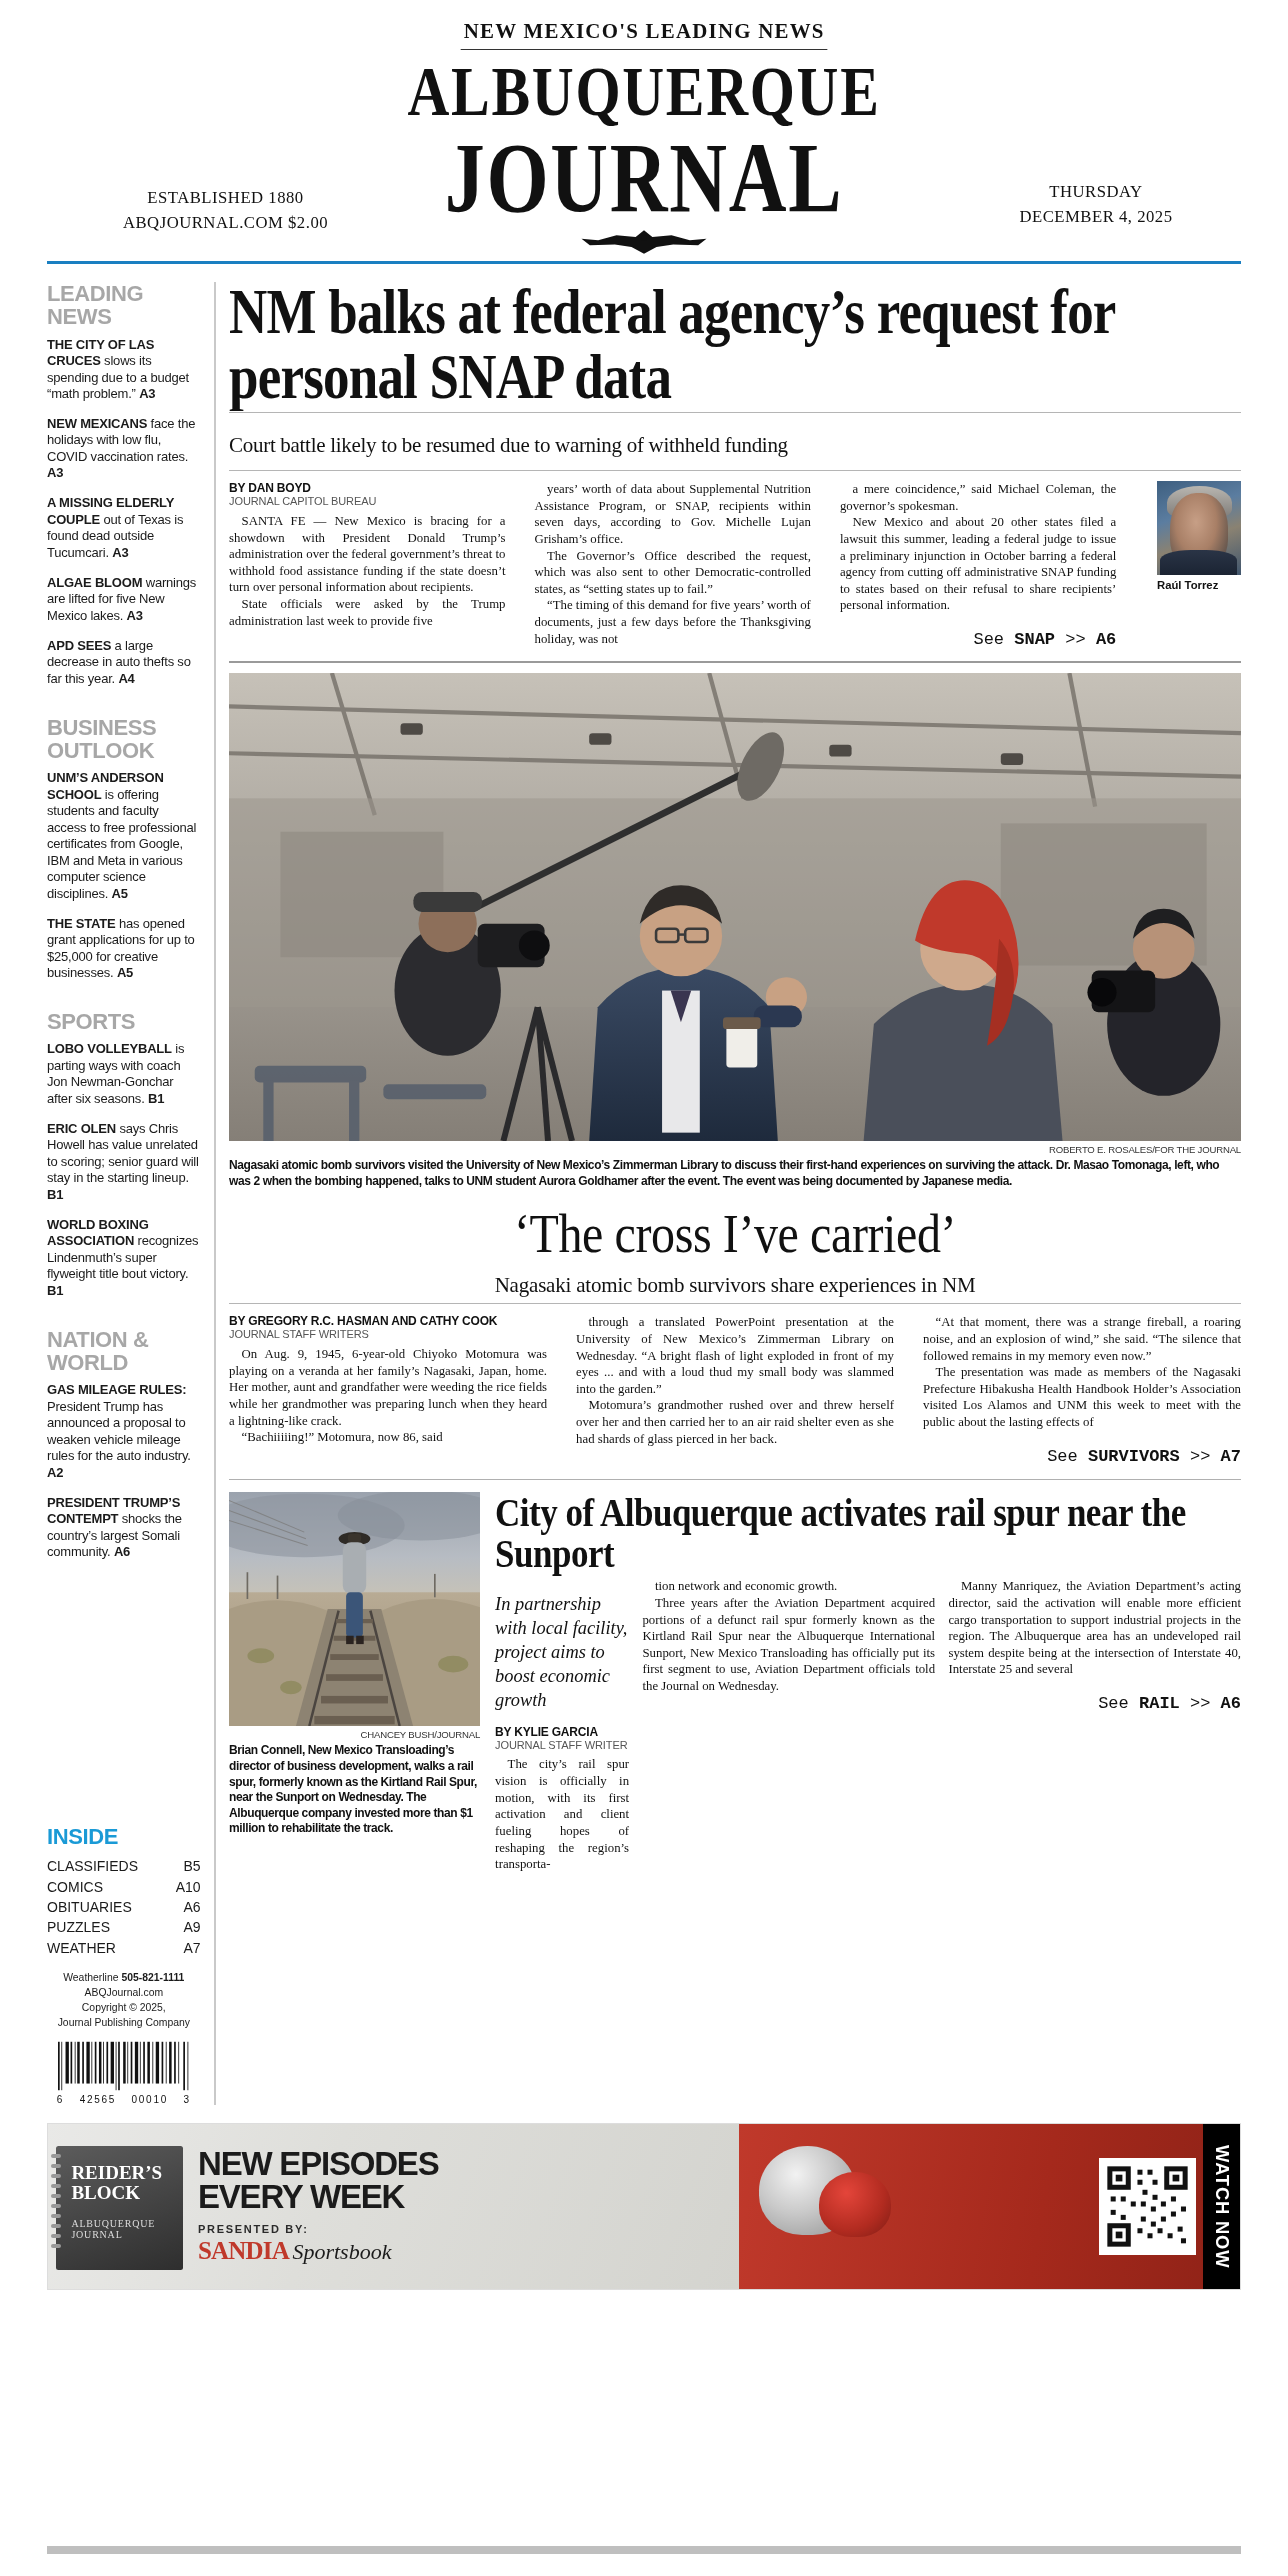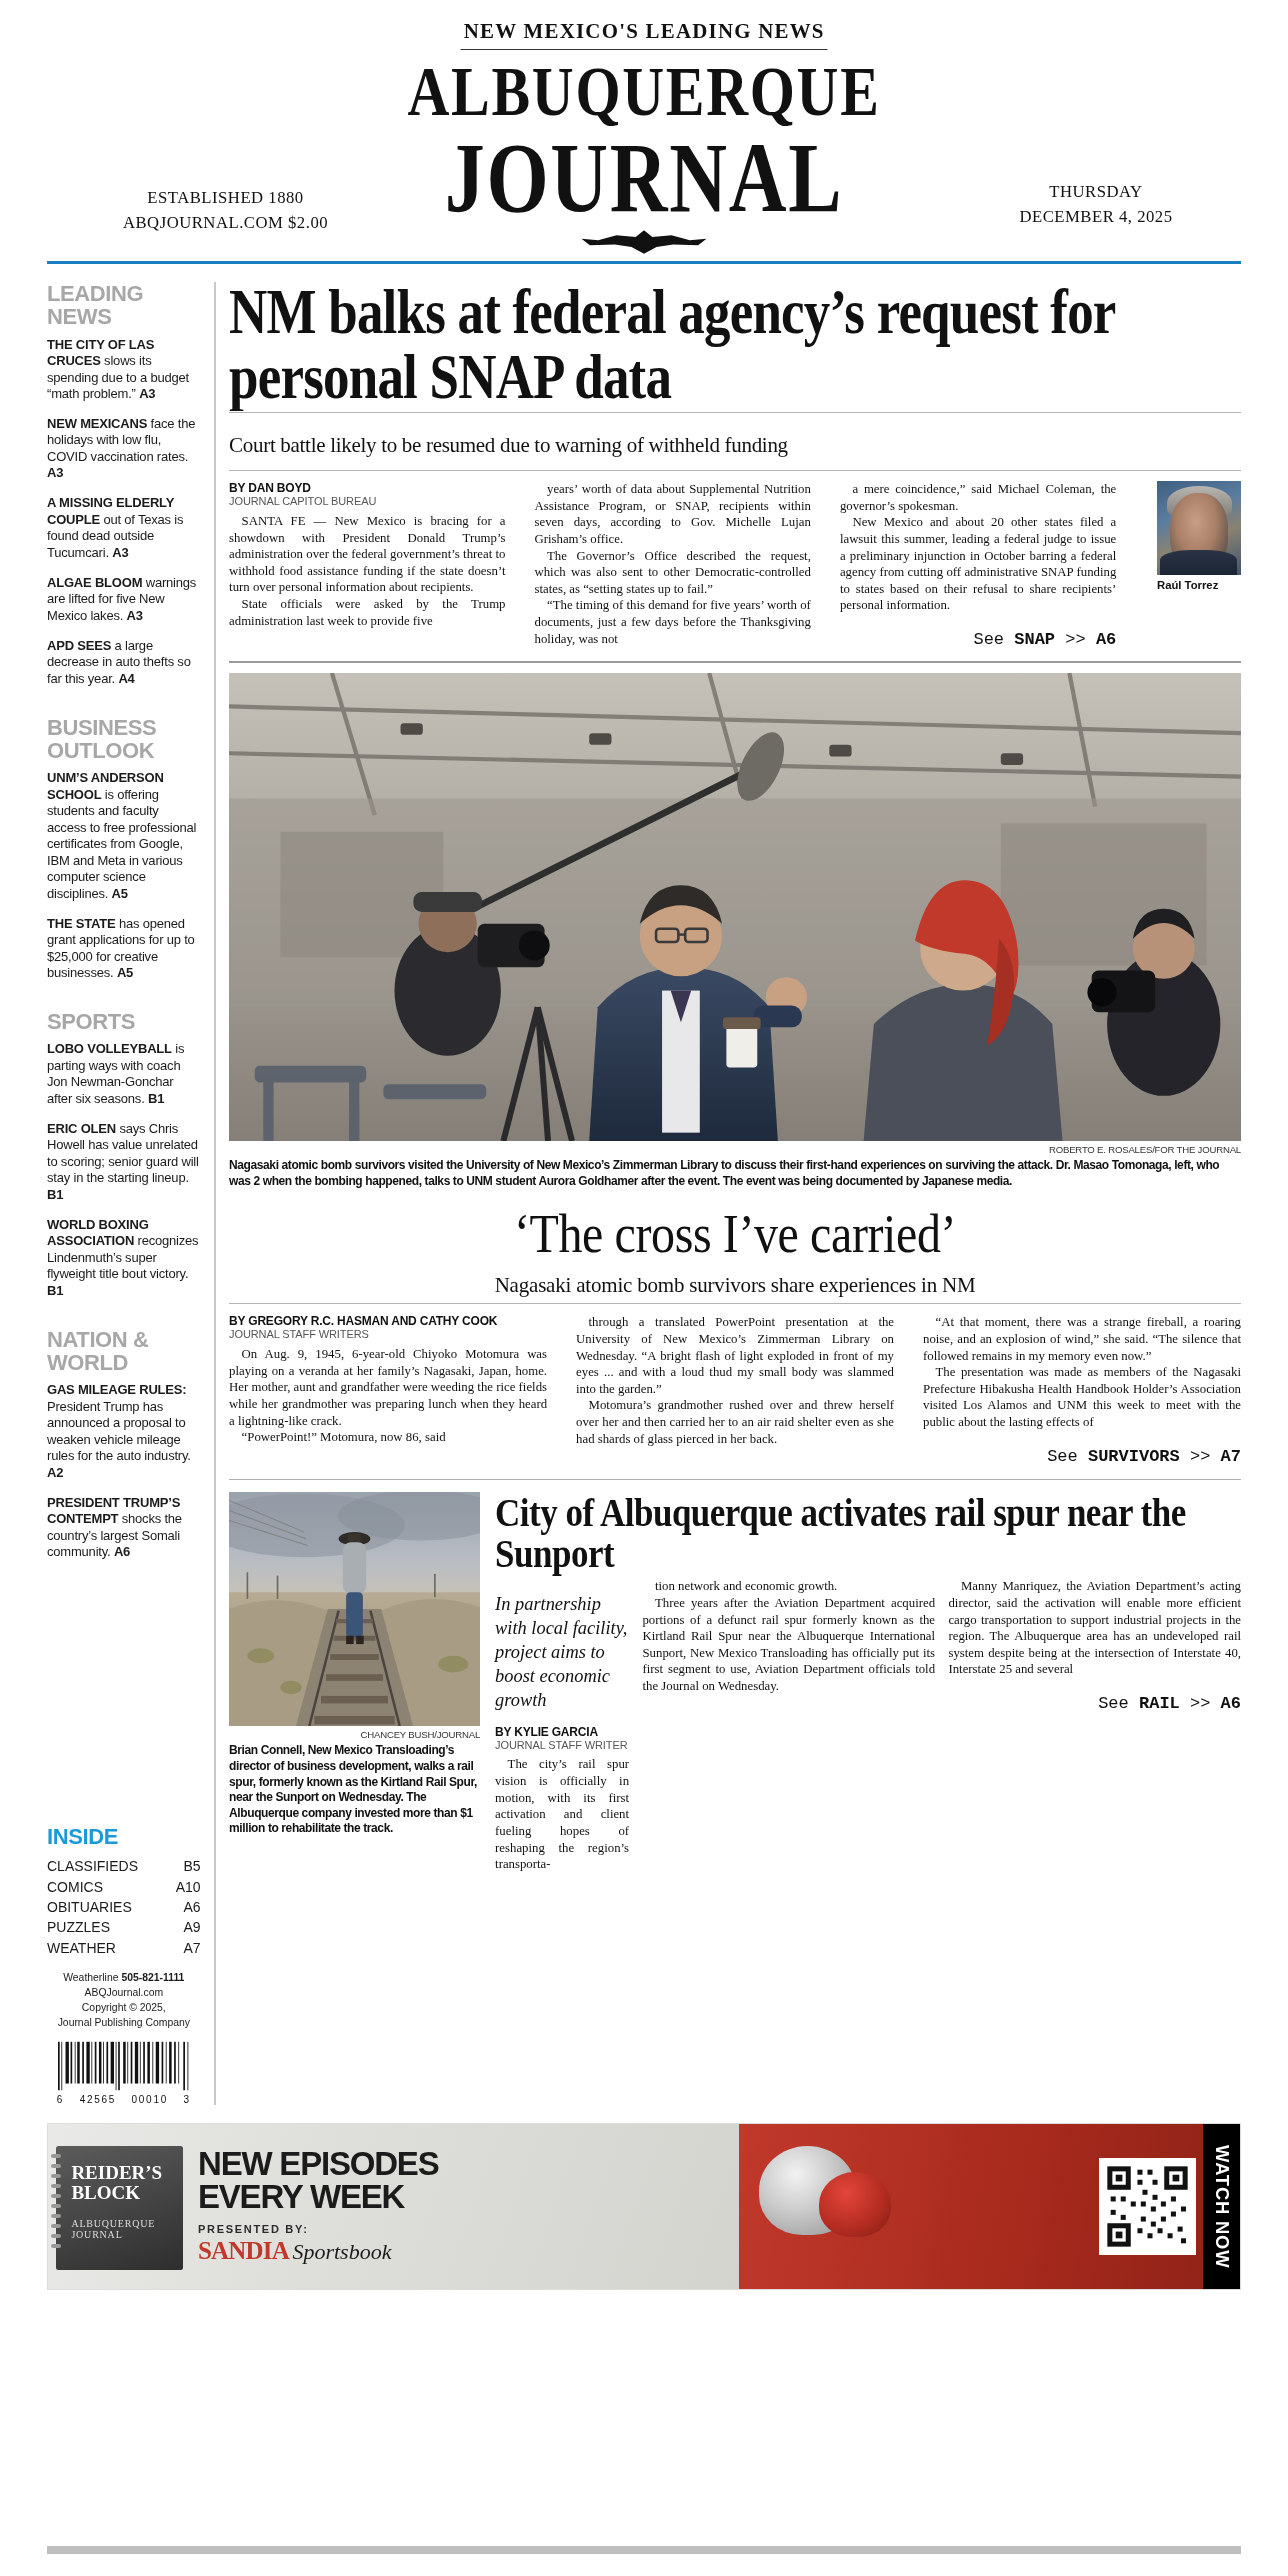--- a/index.html
+++ b/index.html
@@ -573,21 +573,21 @@
         <div>
           <div class="feat-hed">‘The cross I’ve carried’</div>
           <div class="feat-deck">Nagasaki atomic bomb survivors share experiences in NM</div>
           <div class="rule-thin"></div>
 
           <div class="lead-grid">
             <div class="c story-col">
               <div class="byline">BY GREGORY R.C. HASMAN AND CATHY COOK</div>
               <div class="byline-sub">JOURNAL STAFF WRITERS</div>
               <p class="first">On Aug. 9, 1945, 6-year-old Chiyoko Motomura was playing on a veranda at her family’s Nagasaki, Japan, home. Her mother, aunt and grandfather were weeding the rice fields while her grandmother was preparing lunch when they heard a lightning-like crack.</p>
-              <p>“PowerPoint!” Motomura, now 86, said</p>
+              <p>“Bachiiiiing!” Motomura, now 86, said</p>
             </div>
             <div class="c story-col">
               <p>through a translated PowerPoint presentation at the University of New Mexico’s Zimmerman Library on Wednesday. “A bright flash of light exploded in front of my eyes ... and with a loud thud my small body was slammed into the garden.”</p>
               <p>Motomura’s grandmother rushed over and threw herself over her and then carried her to an air raid shelter even as she had shards of glass pierced in her back.</p>
             </div>
             <div class="c story-col">
               <p>“At that moment, there was a strange fireball, a roaring noise, and an explosion of wind,” she said. “The silence that followed remains in my memory even now.”</p>
               <p>The presentation was made as members of the Nagasaki Prefecture Hibakusha Health Handbook Holder’s Association visited Los Alamos and UNM this week to meet with the public about the lasting effects of</p>
               <div class="jump">
                 <span>See </span><b>SURVIVORS</b><span> &gt;&gt; </span><b>A7</b>

